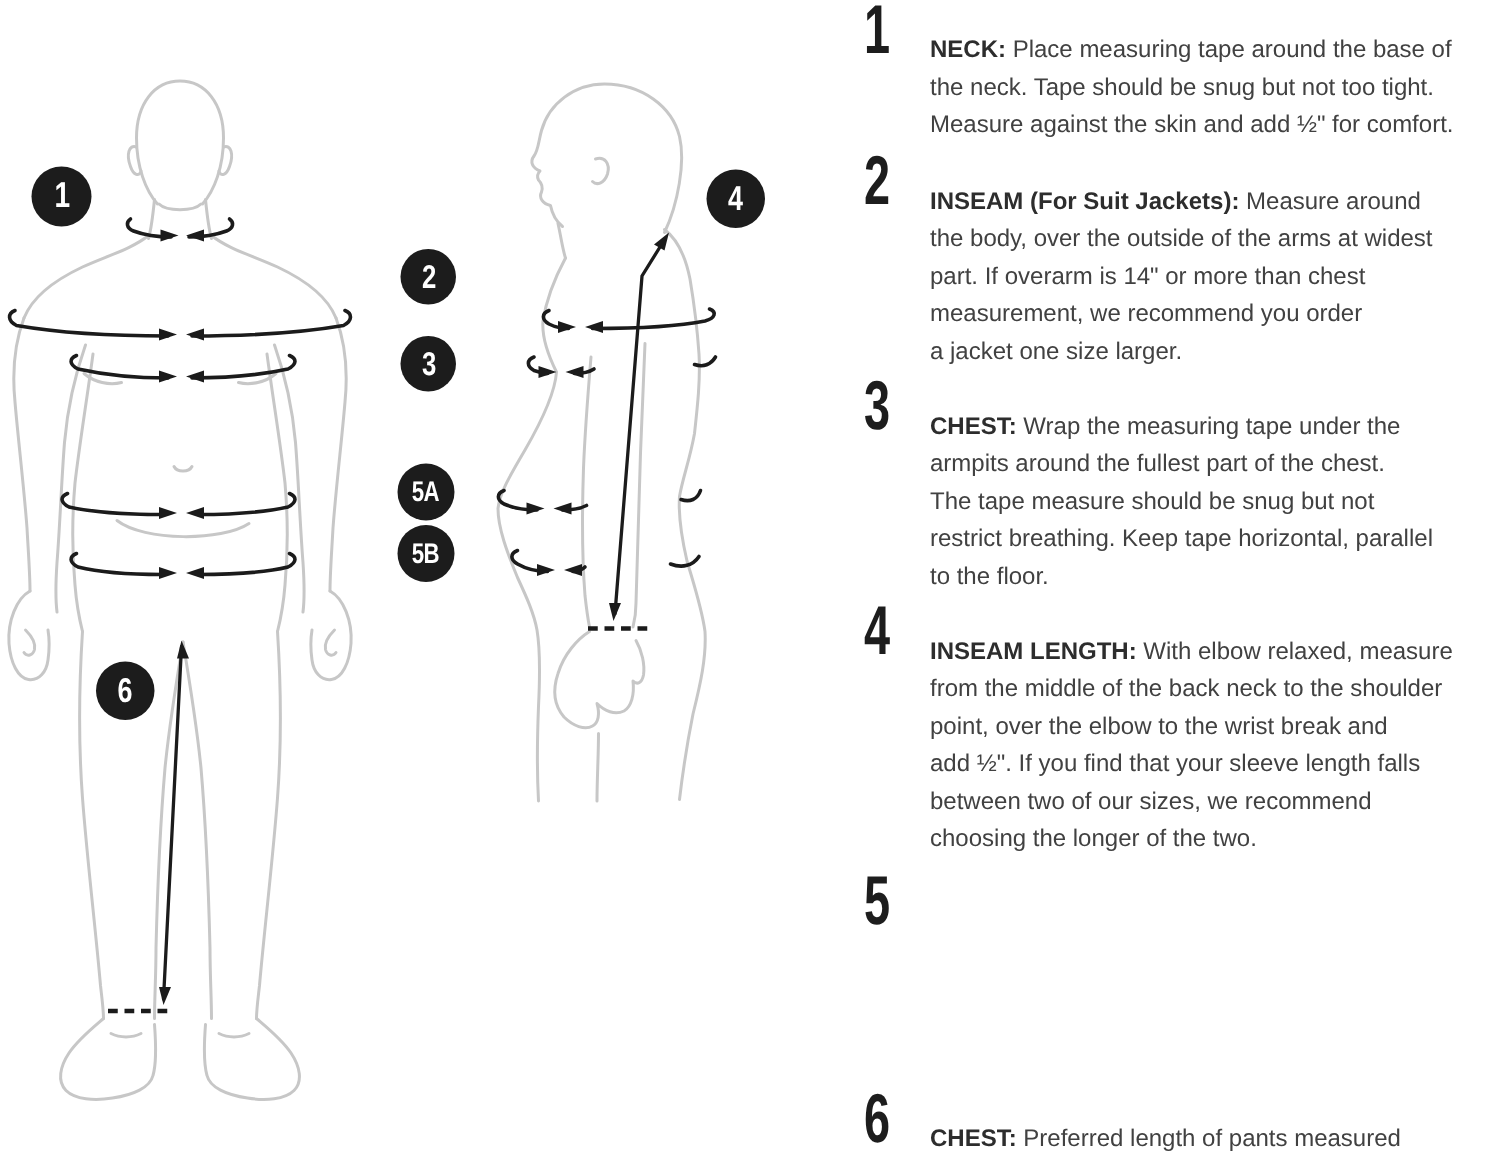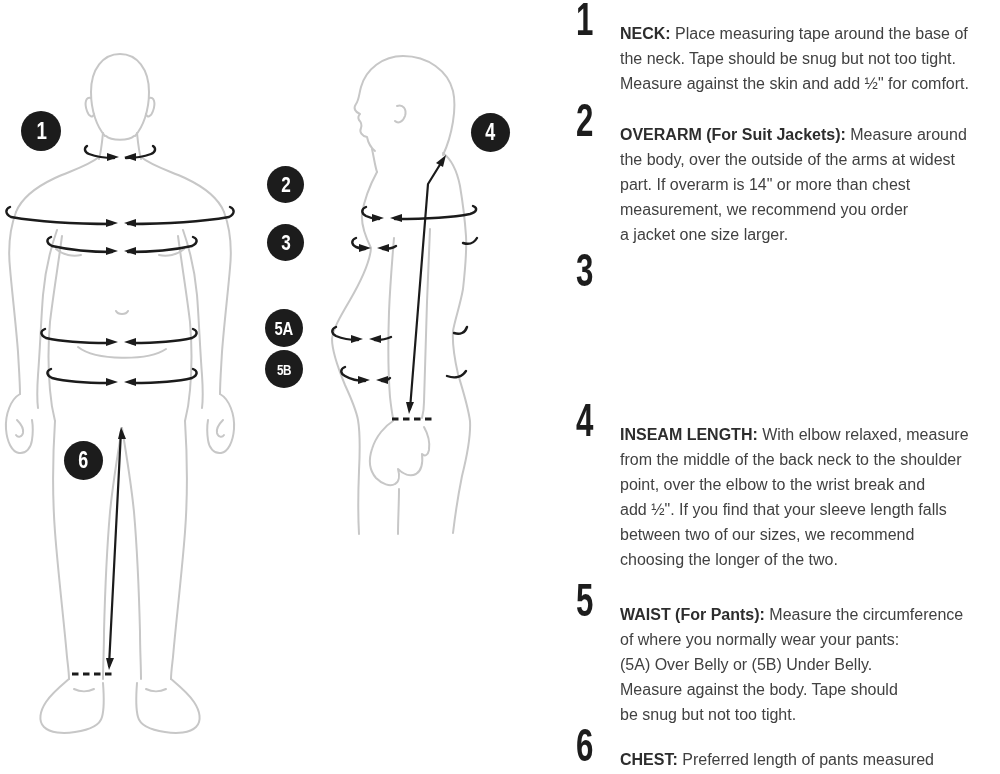--- a/index.html
+++ b/index.html
@@ -146,21 +146,21 @@
   </div>
   <div class="marker" style="left:267px;top:224px;width:37px;height:37px;font-size:22px;">
     <span>3</span>
   </div>
   <div class="marker" style="left:471px;top:113px;width:39px;height:39px;font-size:23px;">
     <span>4</span>
   </div>
   <div class="marker" style="left:265px;top:309px;width:38px;height:38px;font-size:19px;">
     <span>5A</span>
   </div>
-  <div class="marker" style="left:265px;top:350px;width:38px;height:38px;font-size:15px;">
+  <div class="marker" style="left:265px;top:350px;width:38px;height:38px;font-size:19px;">
     <span>5B</span>
   </div>
   <div class="marker" style="left:64px;top:441px;width:39px;height:39px;font-size:23px;">
     <span>6</span>
   </div>
 
   <div class="instructions">
 
     <div class="item" style="top:-4px;">
       <div class="inum">
@@ -169,56 +169,56 @@
         <strong>NECK:</strong><span> Place measuring tape around the base of
 the neck. Tape should be snug but not too tight.
 Measure against the skin and add ½" for comfort.</span>
       </div>
     </div>
 
     <div class="item" style="top:97px;">
       <div class="inum">
         <span>2</span></div>
       <div class="itext">
-        <strong>OVERARM (For Suit Jackets):</strong><span> Measure around
+        <strong>INSEAM (For Suit Jackets):</strong><span> Measure around
 the body, over the outside of the arms at widest
 part. If overarm is 14" or more than chest
 measurement, we recommend you order
 a jacket one size larger.</span>
       </div>
     </div>
 
     <div class="item" style="top:247px;">
       <div class="inum">
         <span>3</span></div>
+      <div class="itext">
+        <strong>CHEST:</strong><span> Wrap the measuring tape under the
+armpits around the fullest part of the chest.
+The tape measure should be snug but not
+restrict breathing. Keep tape horizontal, parallel
+to the floor.</span>
+      </div>
     </div>
 
     <div class="item" style="top:397px;">
       <div class="inum">
         <span>4</span></div>
       <div class="itext">
         <strong>INSEAM LENGTH:</strong><span> With elbow relaxed, measure
 from the middle of the back neck to the shoulder
 point, over the elbow to the wrist break and
 add ½". If you find that your sleeve length falls
 between two of our sizes, we recommend
 choosing the longer of the two.</span>
       </div>
     </div>
 
     <div class="item" style="top:577px;">
       <div class="inum">
         <span>5</span></div>
-      <div class="itext">
-        <strong>WAIST (For Pants):</strong><span> Measure the circumference
-of where you normally wear your pants:
-(5A) Over Belly or (5B) Under Belly.
-Measure against the body. Tape should
-be snug but not too tight.</span>
-      </div>
     </div>
 
     <div class="item" style="top:722px;">
       <div class="inum">
         <span>6</span></div>
       <div class="itext">
         <strong>CHEST:</strong><span> Preferred length of pants measured
 from the crotch to bottom hem.</span>
       </div>
     </div>

